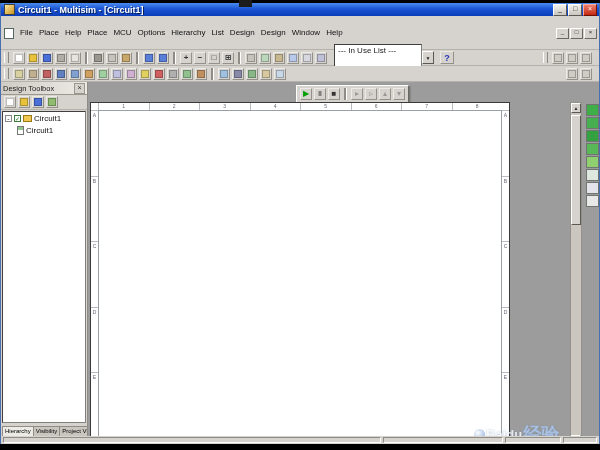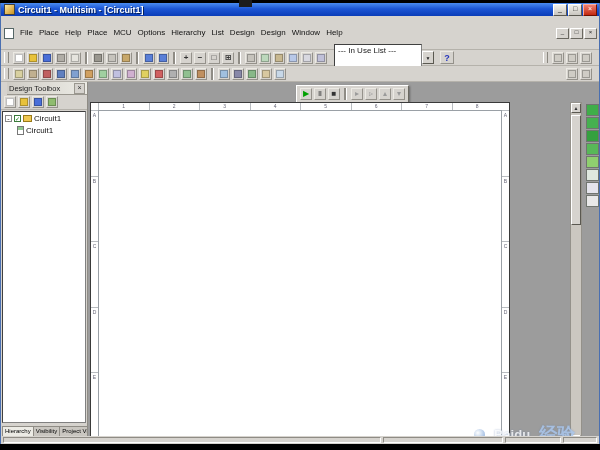--- a/index.html
+++ b/index.html
@@ -43,21 +43,21 @@
                font-size:5px;text-align:center;line-height:12px;color:#222;box-sizing:border-box;}
   .help-btn{width:14px;height:13px;font-size:9px;font-weight:bold;color:#2233bb;text-align:center;line-height:12px;margin-left:4px;
             background:#d6d3ce;border:1px solid #eceae4;border-right-color:#94918a;border-bottom-color:#94918a;box-sizing:border-box;}
 
   
   .main{flex:1;display:flex;min-height:0;}
 
   
   .dtb{width:87px;flex:0 0 87px;background:#d6d3ce;border-right:1px solid #8f8c85;display:flex;flex-direction:column;box-sizing:border-box;}
   .dtb-title{height:12px;flex:0 0 12px;background:linear-gradient(90deg,#cfccc5,#ecebe5);display:flex;align-items:center;
-             font-size:7.5px;padding:0 2px;border-bottom:1px solid #9a978f;color:#222;margin-left:6px;}
+             font-size:7.5px;padding:0 2px;border-bottom:1px solid #9a978f;color:#222;}
   .dtb-title-text{flex:1;white-space:nowrap;overflow:hidden;}
   .dtb-close{width:9px;height:9px;font-size:7px;line-height:7px;text-align:center;border:1px solid #9a978f;background:#d6d3ce;color:#333;flex:0 0 9px;}
   .dtb-toolbar{height:14px;flex:0 0 14px;display:flex;align-items:center;padding:0 2px;border-bottom:1px solid #b5b2ab;}
   .dtb-tree{flex:1;background:#fff;border:1px solid #808080;border-top-color:#404040;border-left-color:#404040;margin:1px;font-size:8px;overflow:hidden;}
   .tree-row{display:flex;align-items:center;height:12px;padding-left:2px;white-space:nowrap;color:#111;}
   .tree-row.child{padding-left:14px;}
   .expander{width:7px;height:7px;border:1px solid #888;background:#fff;font-size:7px;line-height:5px;text-align:center;margin-right:2px;color:#333;flex:0 0 7px;box-sizing:border-box;}
   .checkbox{width:7px;height:7px;border:1px solid #3a7a3a;background:#fff;color:#087a08;font-size:6px;line-height:6px;text-align:center;margin-right:2px;flex:0 0 7px;box-sizing:border-box;}
   .folder{width:9px;height:7px;background:#f0c850;border:1px solid #9a7a18;margin-right:2px;flex:0 0 9px;box-sizing:border-box;}
   .page-ic{width:7px;height:9px;background:linear-gradient(#8fc88f 0 3px,#fff 3px);border:1px solid #777;margin-right:2px;flex:0 0 7px;box-sizing:border-box;}
@@ -92,21 +92,21 @@
   .instr{width:13px;height:12px;border:1px solid #70756f;background:#d6d3ce;display:block;box-sizing:border-box;}
   .instr .ic{display:block;width:100%;height:100%;}
 
   .tabrow{position:absolute;left:0;right:0;top:364px;height:13px;background:#d6d3ce;border-top:1px solid #8f8c85;
           display:flex;align-items:flex-end;padding-left:2px;box-sizing:border-box;}
   .sheet-tab{display:flex;align-items:center;height:12px;padding:0 6px 0 3px;background:#efede8;border:1px solid #8f8c85;border-bottom:none;
              font-size:7px;gap:2px;box-sizing:border-box;}
   .sheet-tab .page-ic{width:6px;height:8px;margin-right:0;}
   .hscroll-btns{display:flex;margin-right:18px;margin-bottom:1px;}
 
-  .watermark{position:absolute;left:386px;top:340px;display:flex;align-items:center;gap:9px;z-index:6;opacity:.85;font-weight:bold;text-align:right;}
+  .watermark{position:absolute;left:386px;top:340px;display:flex;align-items:center;gap:1px;z-index:6;opacity:.85;font-weight:bold;text-align:right;}
   .wm-logo{width:11px;height:11px;border-radius:50%;background:radial-gradient(circle at 35% 35%,#ffffff,#9ab8e0 70%,#6a90c8);}
   .wm-brand{font-size:13px;color:rgba(250,251,253,.95);text-shadow:0 0 2px rgba(90,120,170,.6);}
   .wm-suffix{font-size:18px;color:#a9c6ec;text-shadow:0 0 2px rgba(90,120,170,.5);}
 
   .statusbar{height:8px;flex:0 0 8px;background:#d6d3ce;display:flex;gap:2px;padding:1px 2px;box-sizing:border-box;}
   .status-seg{border:1px solid #8f8c85;border-bottom-color:#fff;border-right-color:#fff;box-sizing:border-box;}
   .seg-main{flex:1;}.seg-a{width:120px;}.seg-b{width:56px;}.seg-c{width:34px;}
 </style>
 </head>
 <body>

